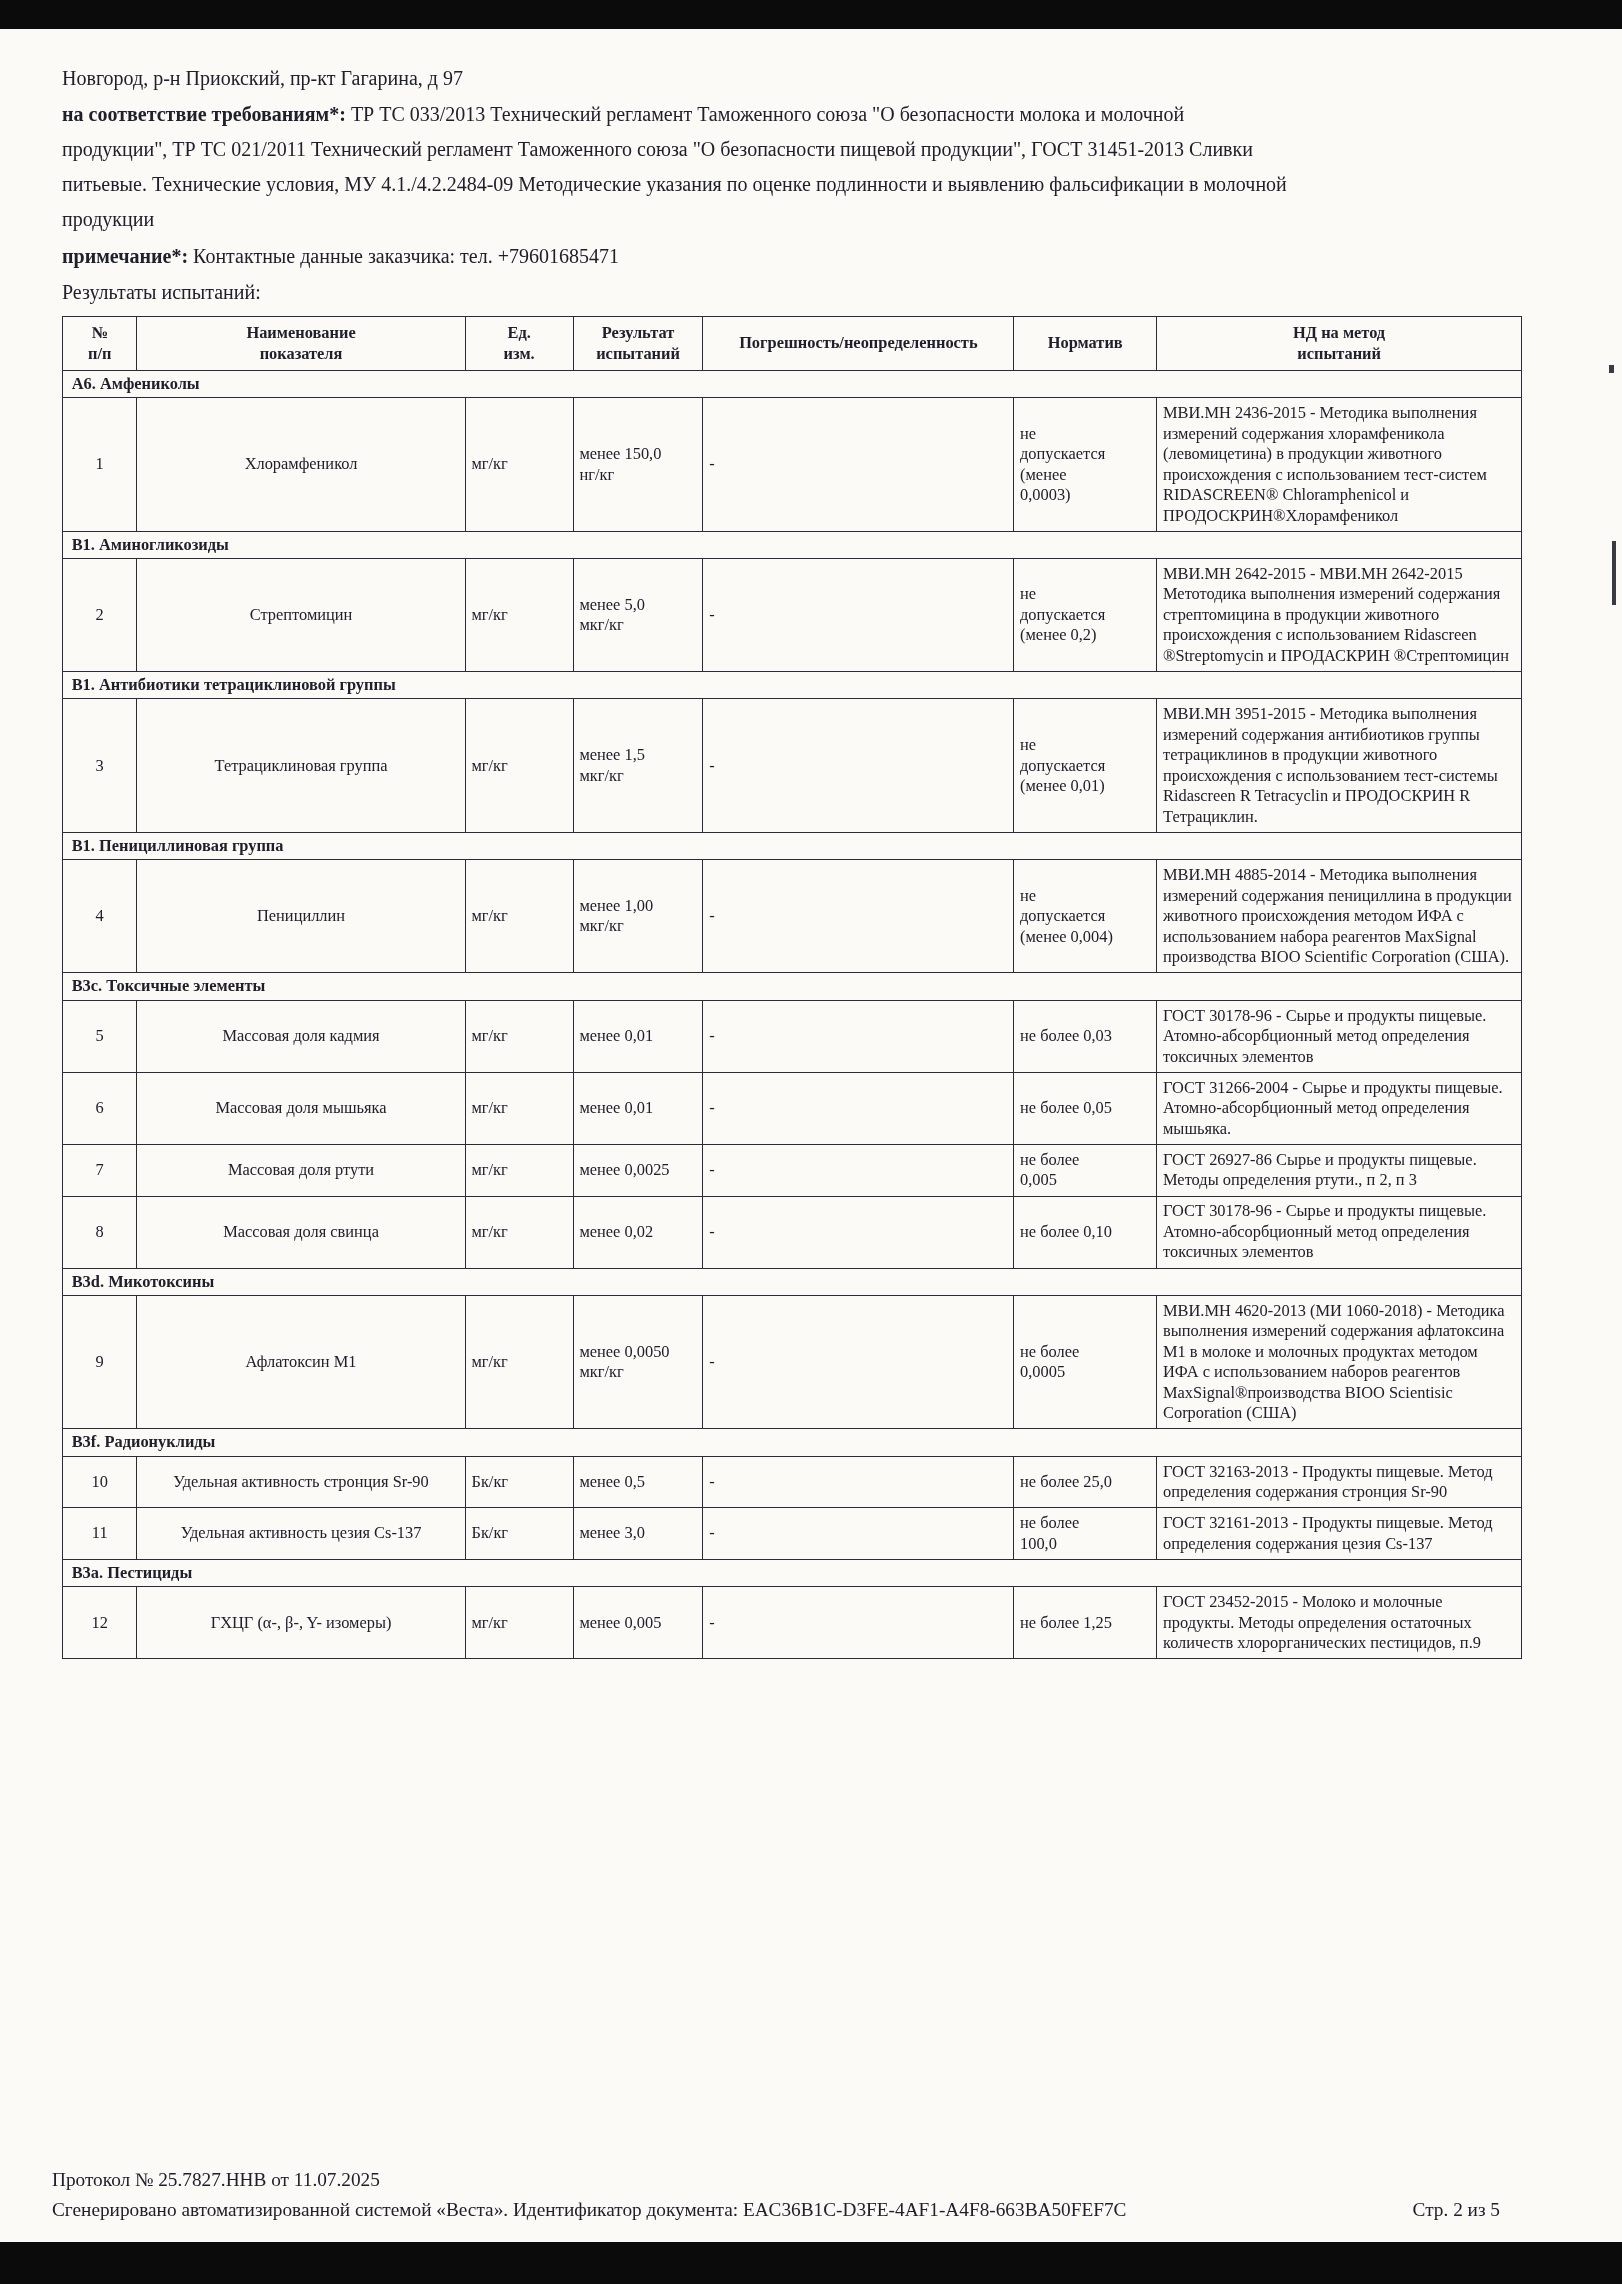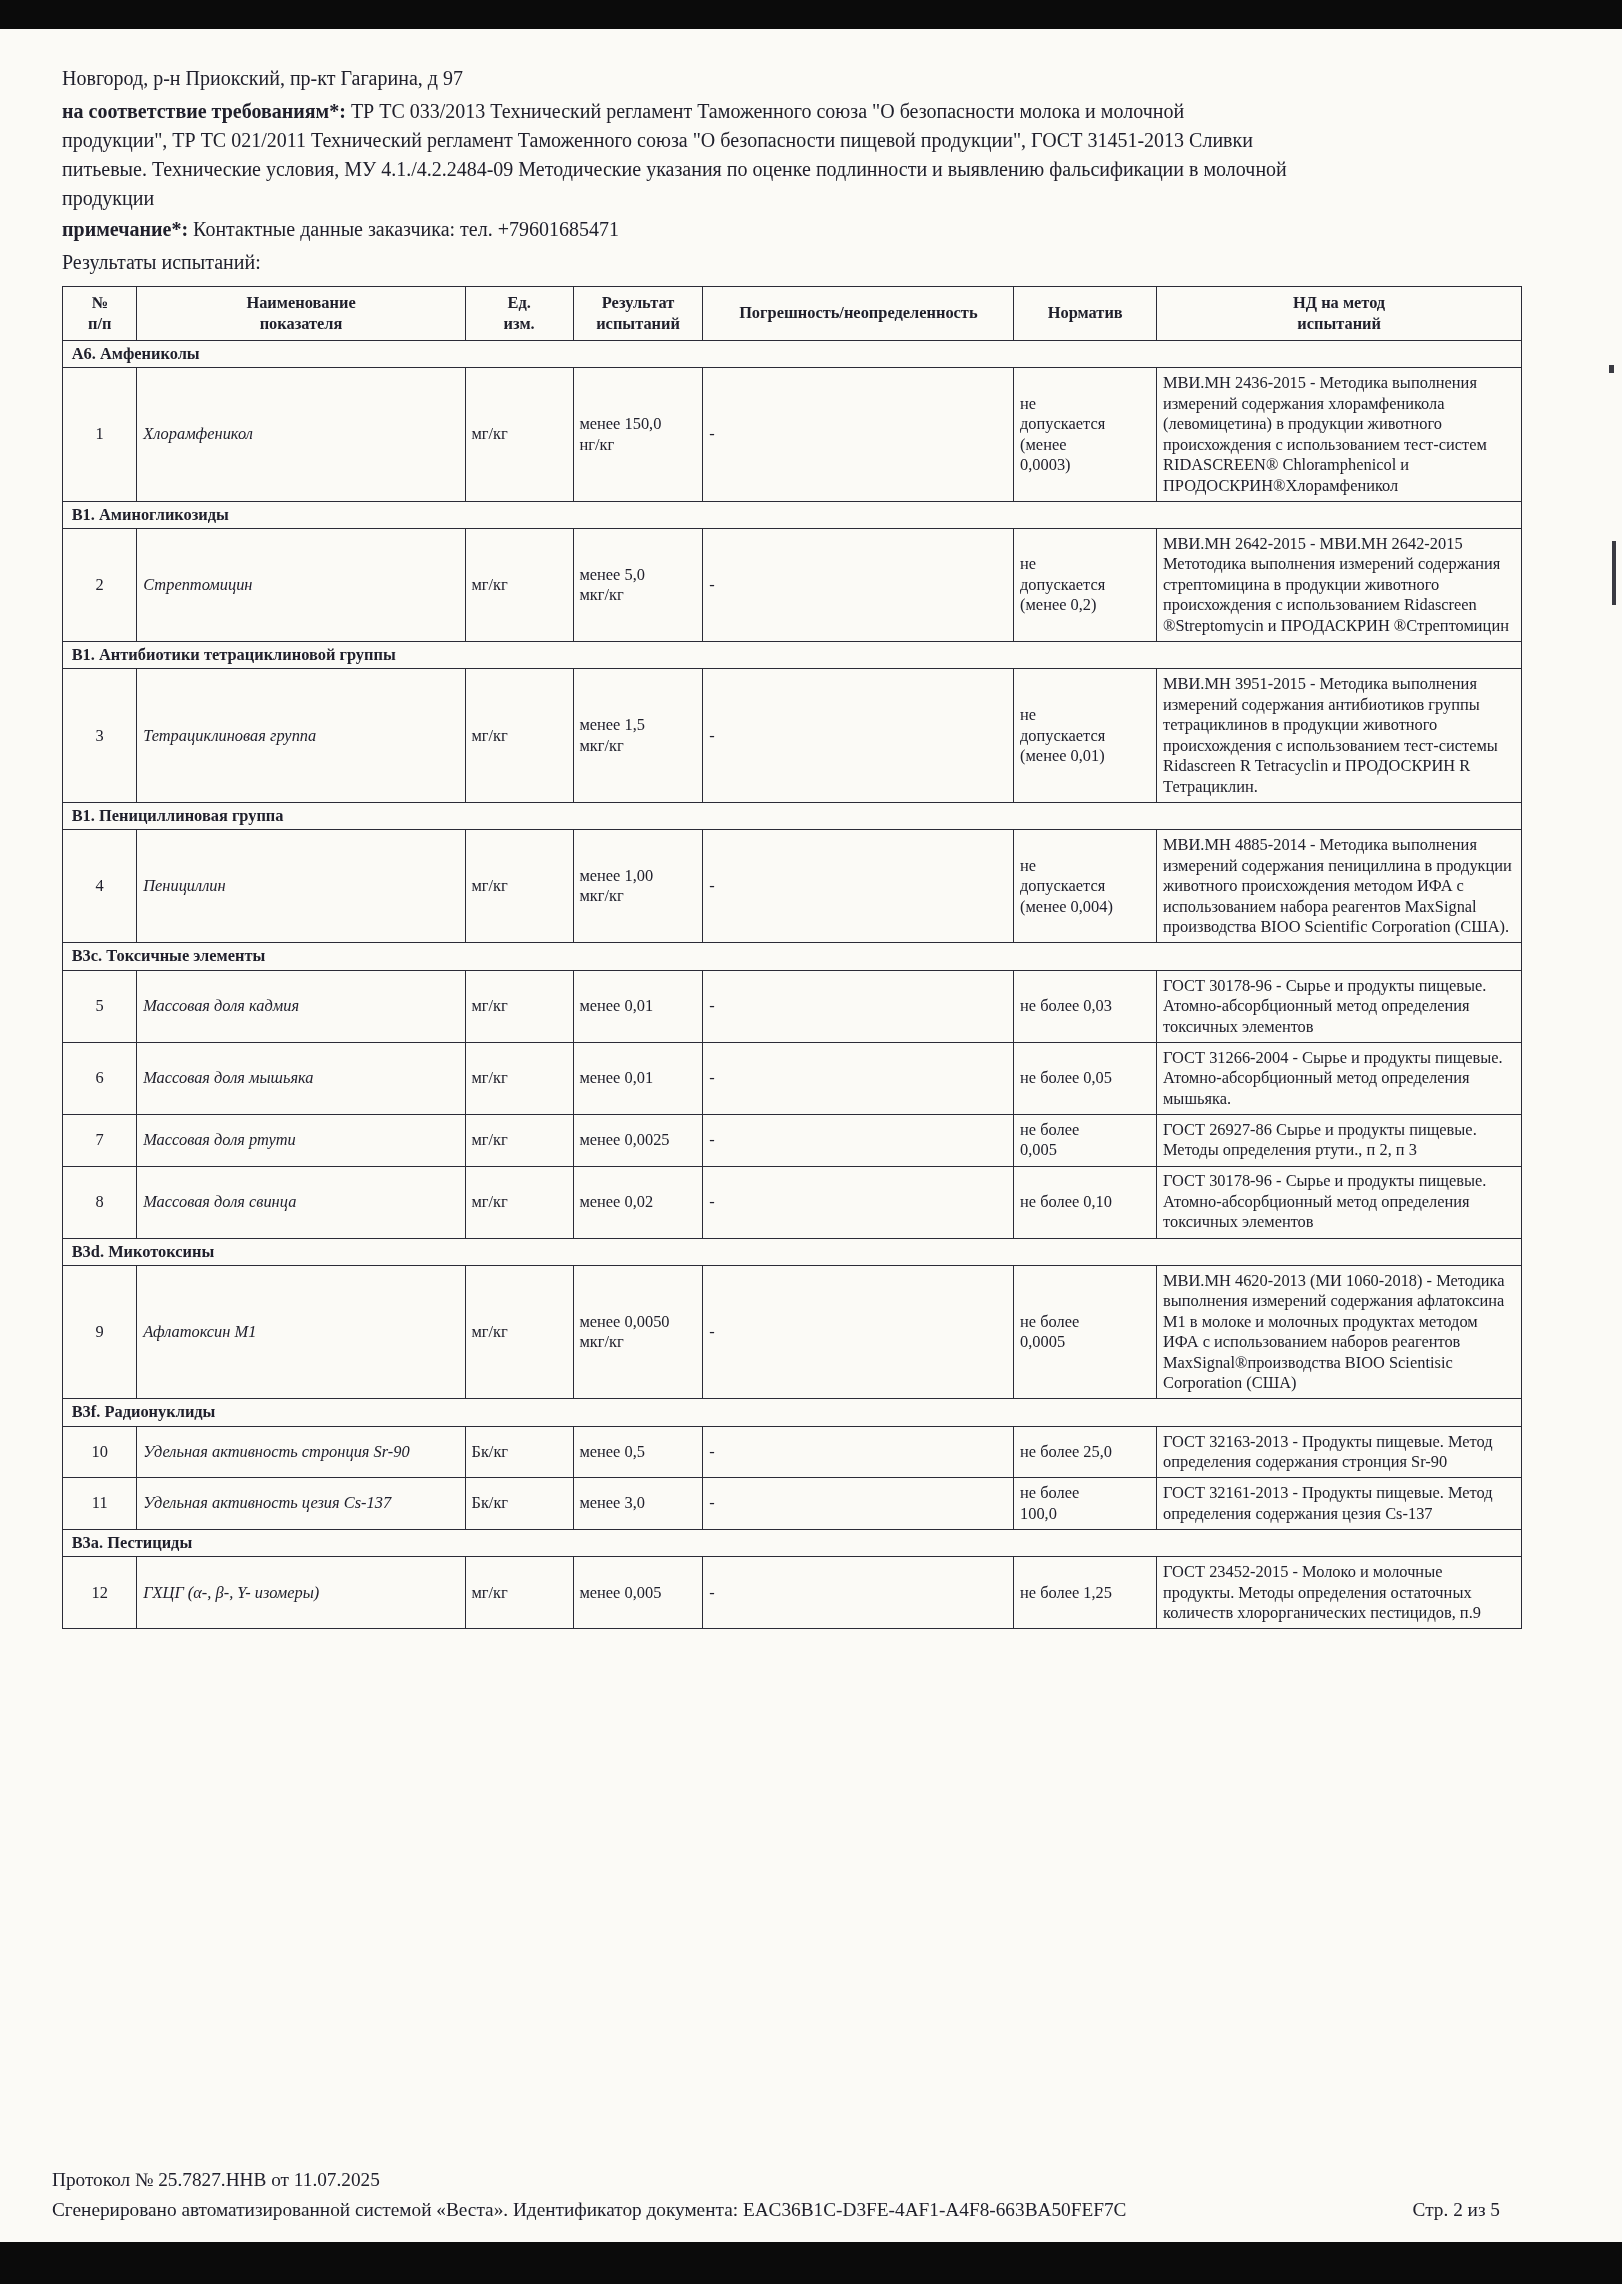--- a/index.html
+++ b/index.html
@@ -12,21 +12,21 @@
     overflow:hidden;
   }
   .scan-bar { position:absolute; left:0; width:1622px; background:#0b0b0b; }
   .scan-bar.top { top:0; height:29px; }
   .scan-bar.bottom { bottom:0; height:42px; }
   .speck { position:absolute; background:#3a3a42; }
 
   .content { position:absolute; top:64px; left:62px; width:1232px; }
 
   .addr { margin:0 0 3.9px 0; font-size:20px; line-height:29px; }
-  .para { margin:0; font-size:20px; line-height:29px; text-align:left; }
+  .para { margin:0; font-size:20px; line-height:35px; text-align:left; }
   .para b { font-weight:bold; }
   .note { margin:1.9px 0 0 0; }
   .results-title { margin:3.9px 0 9.7px 0; font-size:20px; font-weight:normal; line-height:29px; }
 
   table.results {
     border-collapse:collapse;
     width:1460px;
     table-layout:fixed;
     font-size:16.4px;
     line-height:1.25;
@@ -37,21 +37,21 @@
     padding:4.8px 5.8px;
     white-space:pre-line;
     word-wrap:break-word;
   }
   table.results th {
     font-weight:bold;
     text-align:center;
     padding:5.8px 3.9px;
   }
   td.c0 { text-align:center; }
-  td.c1 { text-align:left; padding-left:9.7px;font-style:italic; }
+  td.c1 { text-align:center; padding-left:9.7px; }
   td.c2, td.c3, td.c4, td.c5, td.c6 { text-align:left; }
   tr.section-row td {
     font-weight:bold;
     text-align:left;
     padding:2.9px 8.7px;
   }
   .footer { position:absolute; left:52px; top:2169px; width:1448px; font-size:19.3px; }
   .footer .line1 { margin:0 0 7.7px 0; }
   .footer .line2 { display:flex; justify-content:space-between; align-items:center; }
 </style>

